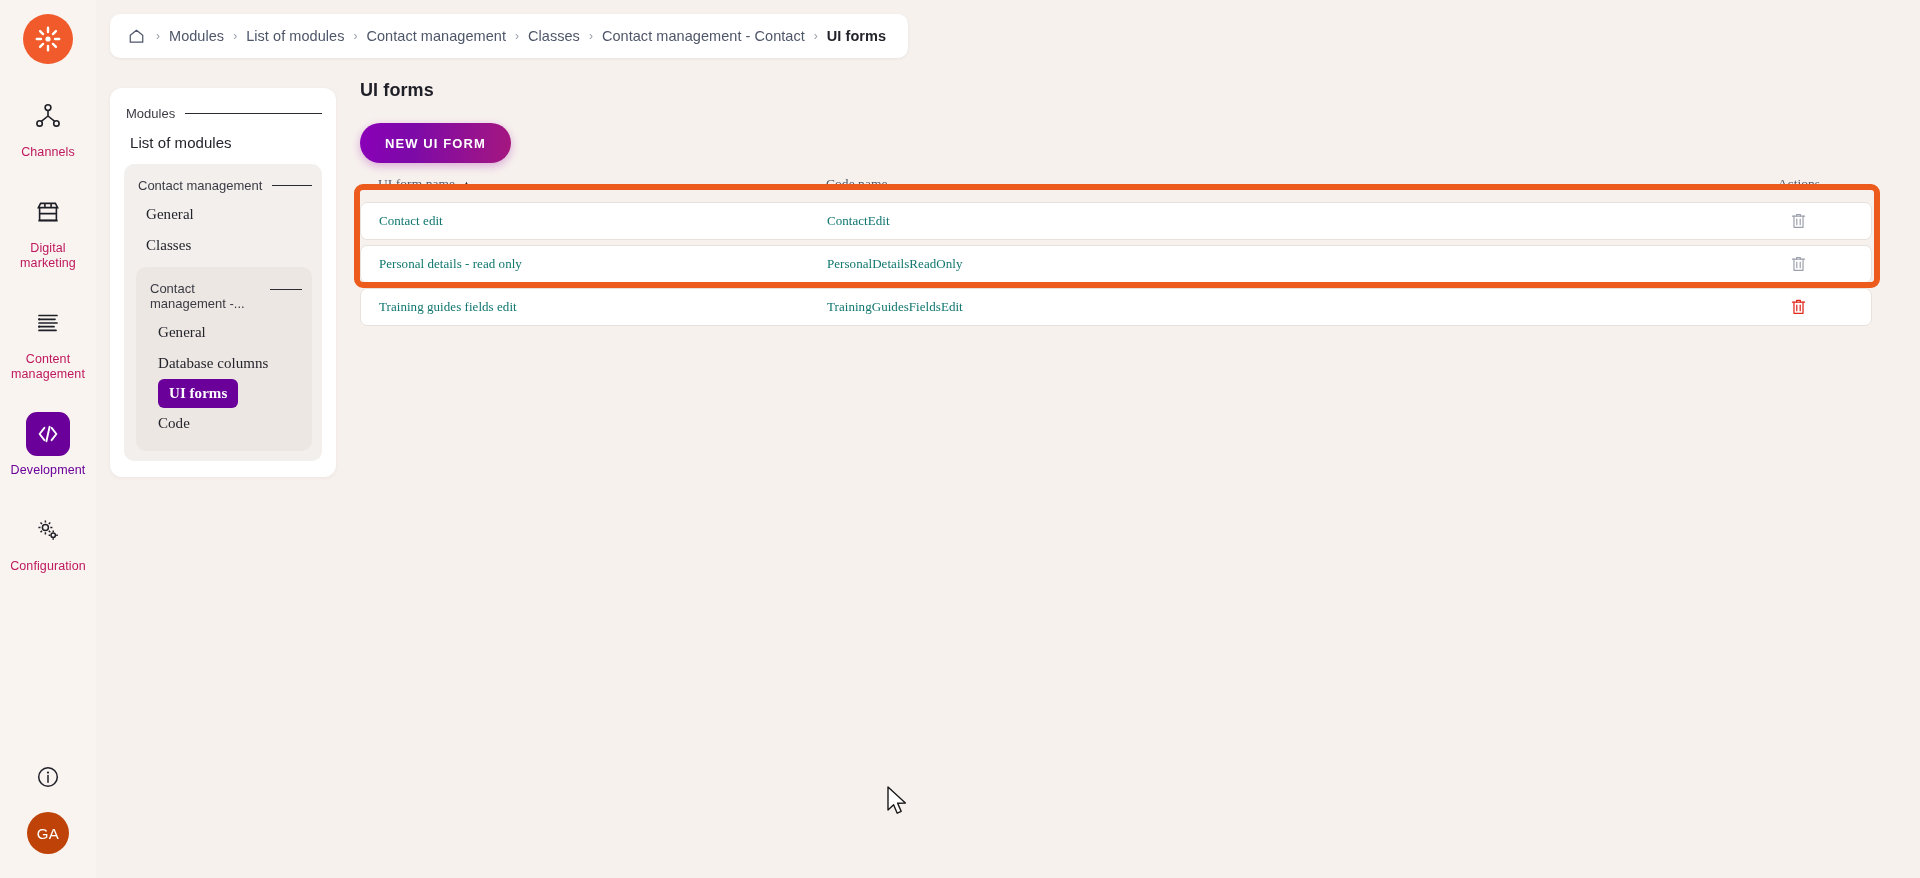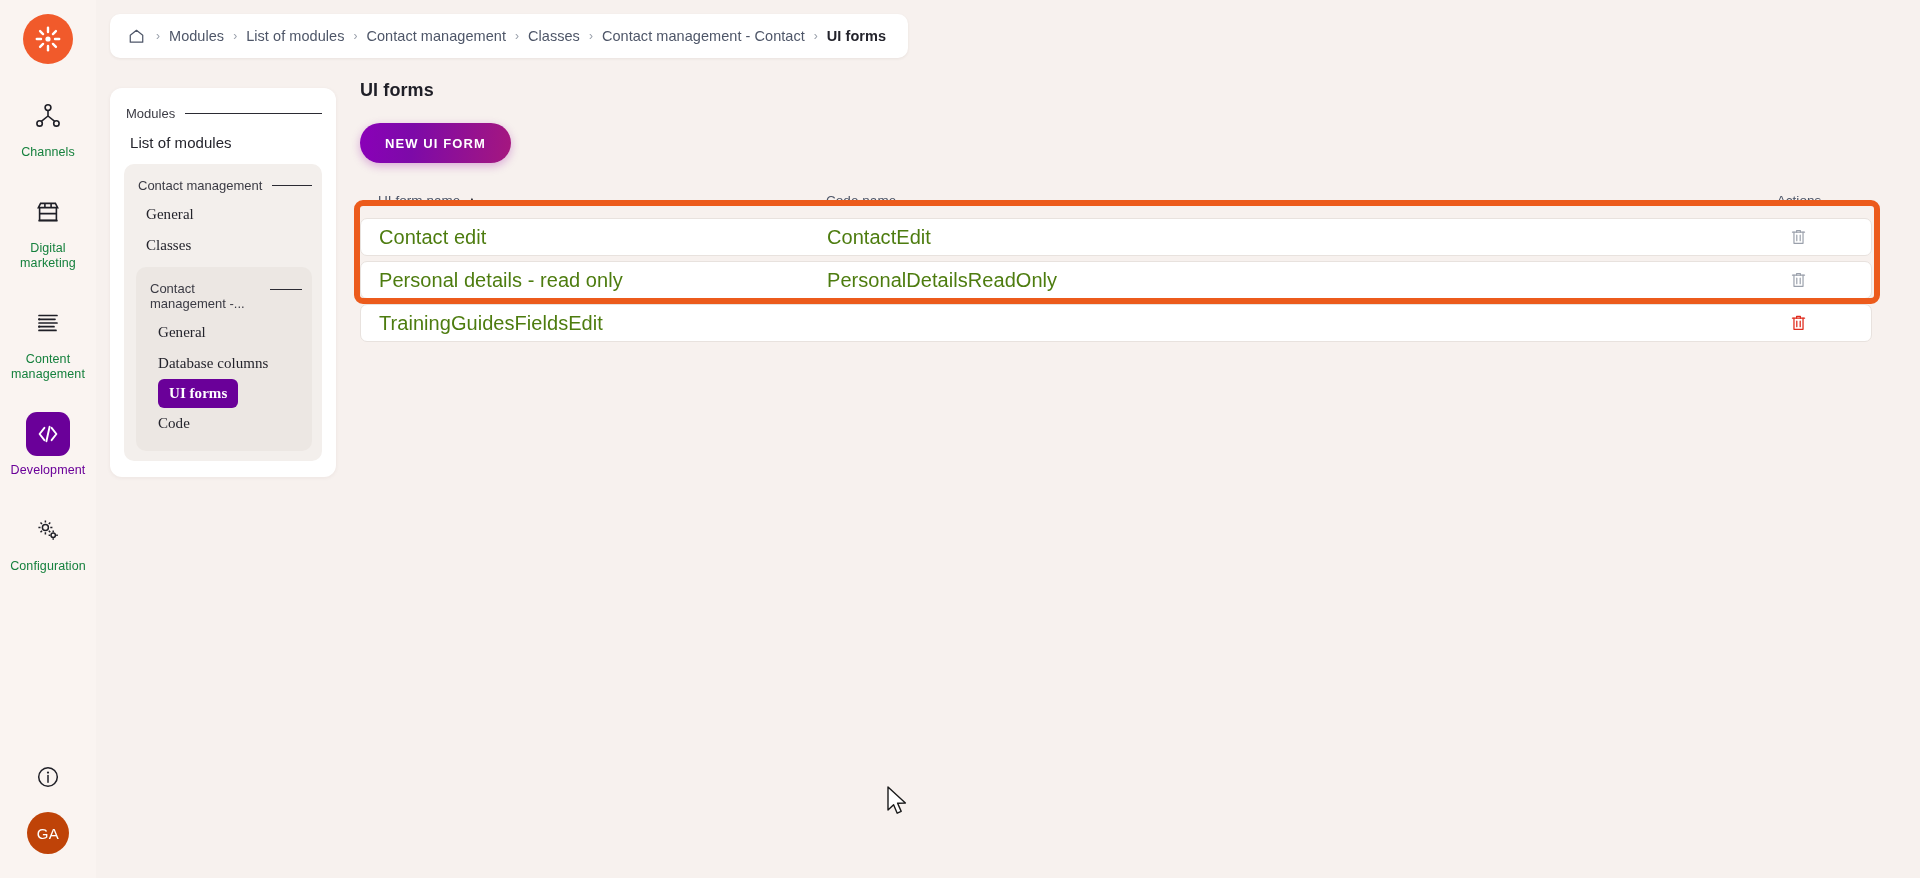--- a/index.html
+++ b/index.html
@@ -54,21 +54,21 @@
     width: 44px; height: 44px;
     display: flex; align-items: center; justify-content: center;
     border-radius: 11px;
   }
   .rail-ico.active { background: #6a0099; }
 
   .rail-label {
     margin-top: 7px;
     font-size: 12.5px;
     line-height: 15px;
-    color: #15803d;
+    color: #be185d;
     text-align: center;
     letter-spacing: .1px;
   }
   .rail-label.active { color: #6a0099; }
 
   #rail-spacer { flex: 1 1 auto; }
 
   #info-button {
     width: 26px; height: 26px;
     margin-bottom: 22px;
@@ -215,22 +215,23 @@
     font-family: "Liberation Sans", sans-serif;
     font-size: 13px;
     font-weight: bold;
     letter-spacing: 1.1px;
     cursor: pointer;
     box-shadow: 0 3px 10px rgba(150,0,160,.30);
   }
 
   
   #grid {
-    margin-top: 24px;
+    margin-top: 8px;
     position: relative;
+    font-family: Liberation Serif, serif;
   }
 
   .grid-head {
     display: flex;
     align-items: center;
     height: 26px;
     padding: 0 18px;
   }
   .th {
     font-size: 13.5px;
@@ -251,22 +252,22 @@
     align-items: center;
     height: 38px;
     margin-top: 5px;
     background: #ffffff;
     border: 1px solid #e8e2de;
     border-radius: 7px;
     padding: 0 18px;
     cursor: pointer;
   }
   .td {
-    font-size: 20px;
-    color: #4d7c0f;
+    font-size: 13px;
+    color: #0f766e;
     letter-spacing: .05px;
     white-space: nowrap;
     overflow: hidden;
   }
   .td.col-actions { display: flex; align-items: center; justify-content: center; }
 
   .trash-btn {
     width: 26px; height: 26px;
     display: flex; align-items: center; justify-content: center;
     background: none; border: none; cursor: pointer; padding: 0;
@@ -484,20 +485,21 @@
             <path d="M2.6 4.4 H15.4"></path>
             <path d="M7 4.4 V2.6 H11 V4.4"></path>
             <path d="M4.2 4.4 V16.2 H13.8 V4.4"></path>
             <path d="M7.2 7.4 V13.4 M10.8 7.4 V13.4"></path>
           </svg>
         </button>
       </div>
     </div>
 
     <div class="grid-row">
+      <div class="td col-name">Training guides fields edit</div>
       <div class="td col-code">TrainingGuidesFieldsEdit</div>
       <div class="td col-actions">
         <button class="trash-btn">
           <svg width="17" height="18" viewBox="0 0 18 19" fill="none" stroke="#e02b1d" stroke-width="1.35" stroke-linecap="round" stroke-linejoin="round">
             <path d="M2.6 4.4 H15.4"></path>
             <path d="M7 4.4 V2.6 H11 V4.4"></path>
             <path d="M4.2 4.4 V16.2 H13.8 V4.4"></path>
             <path d="M7.2 7.4 V13.4 M10.8 7.4 V13.4"></path>
           </svg>
         </button>

